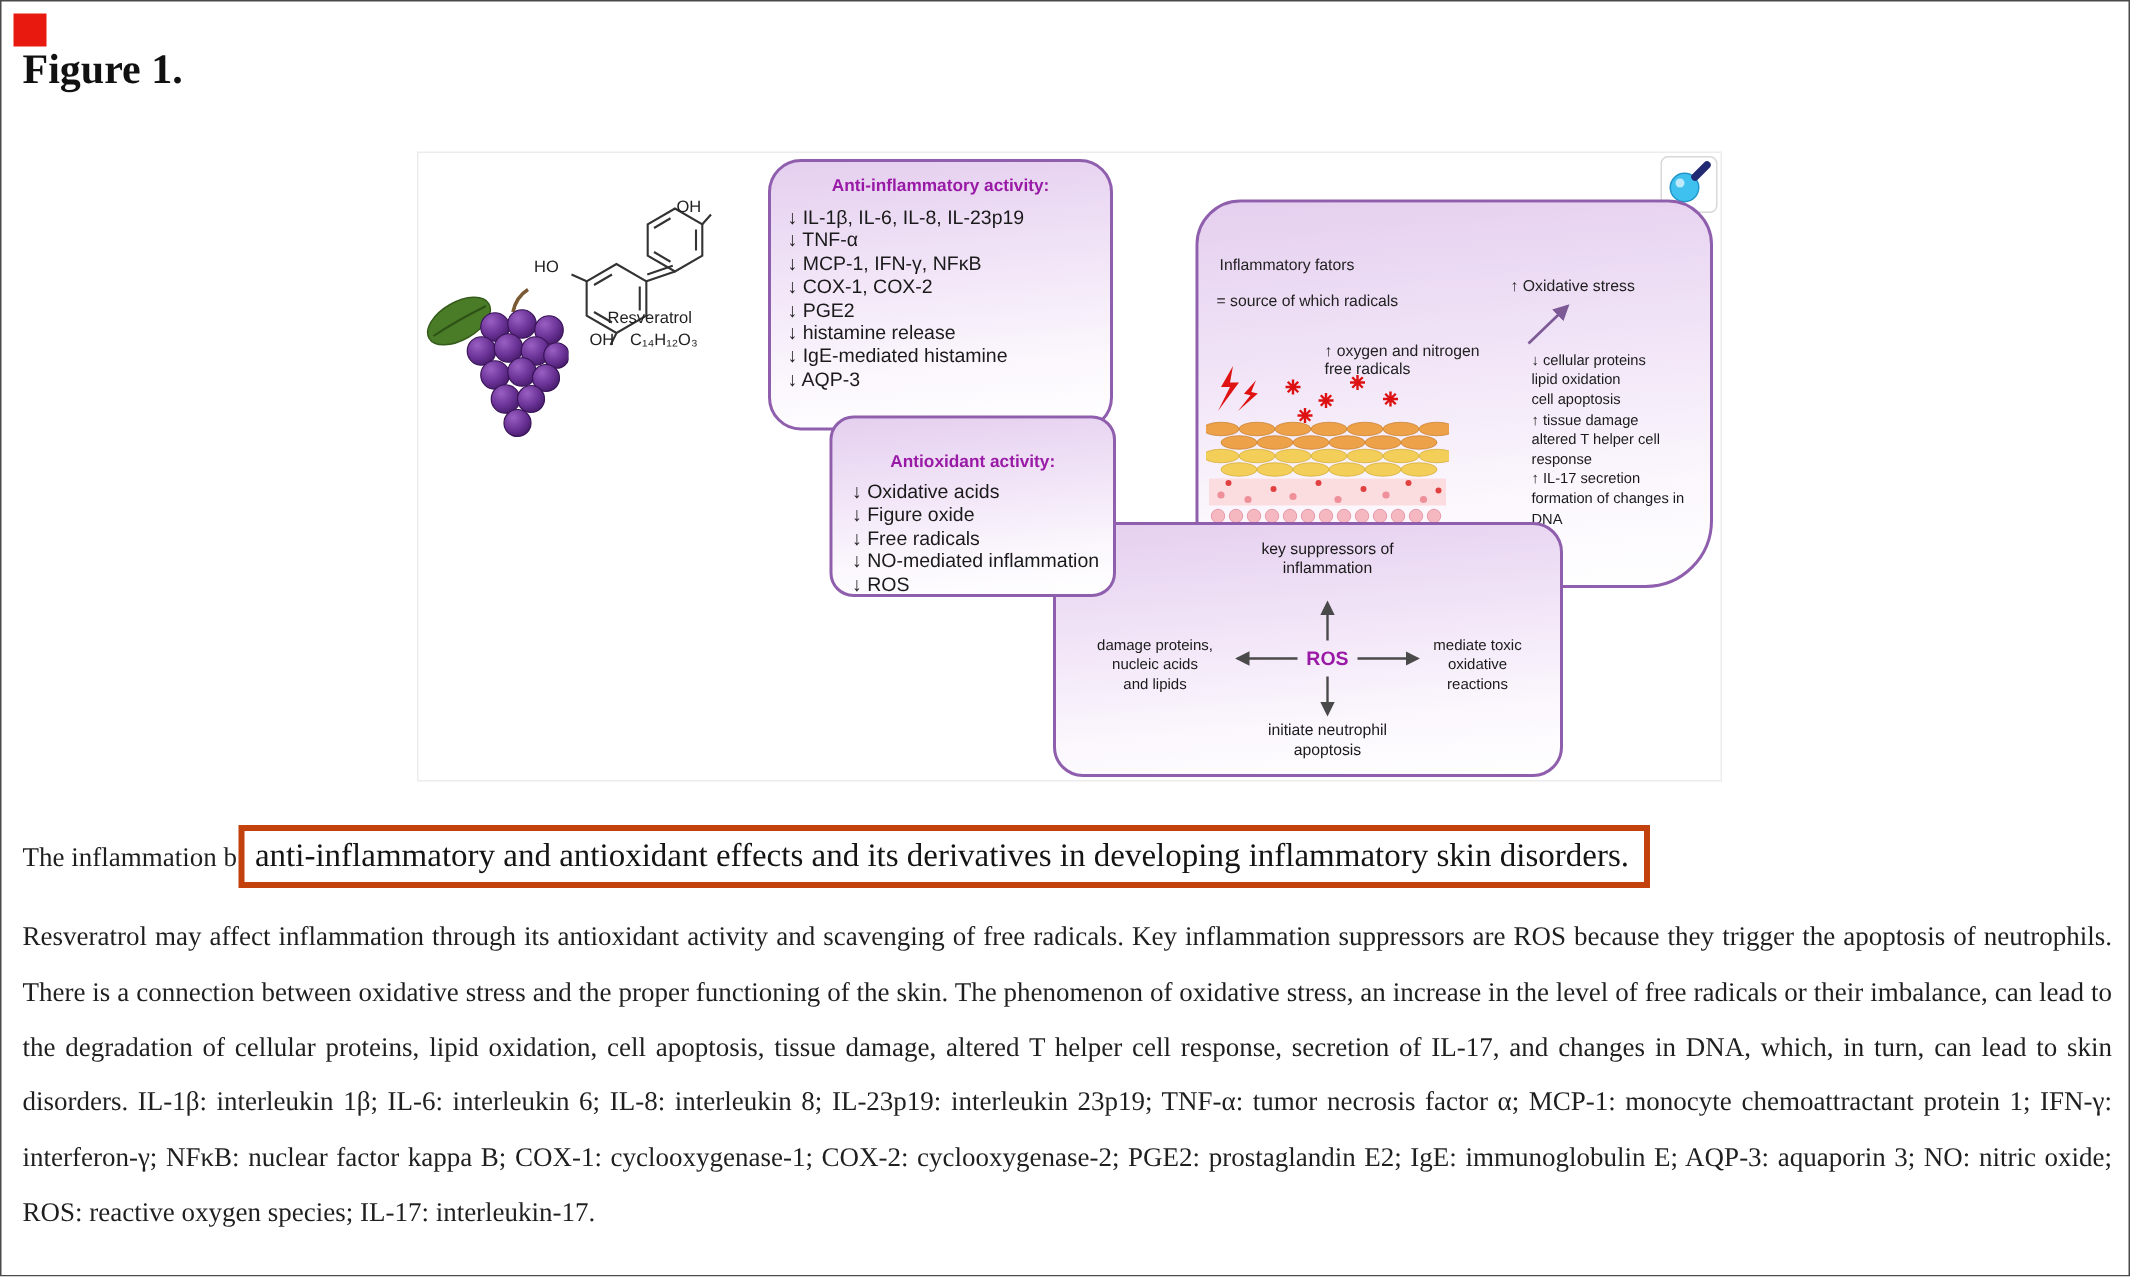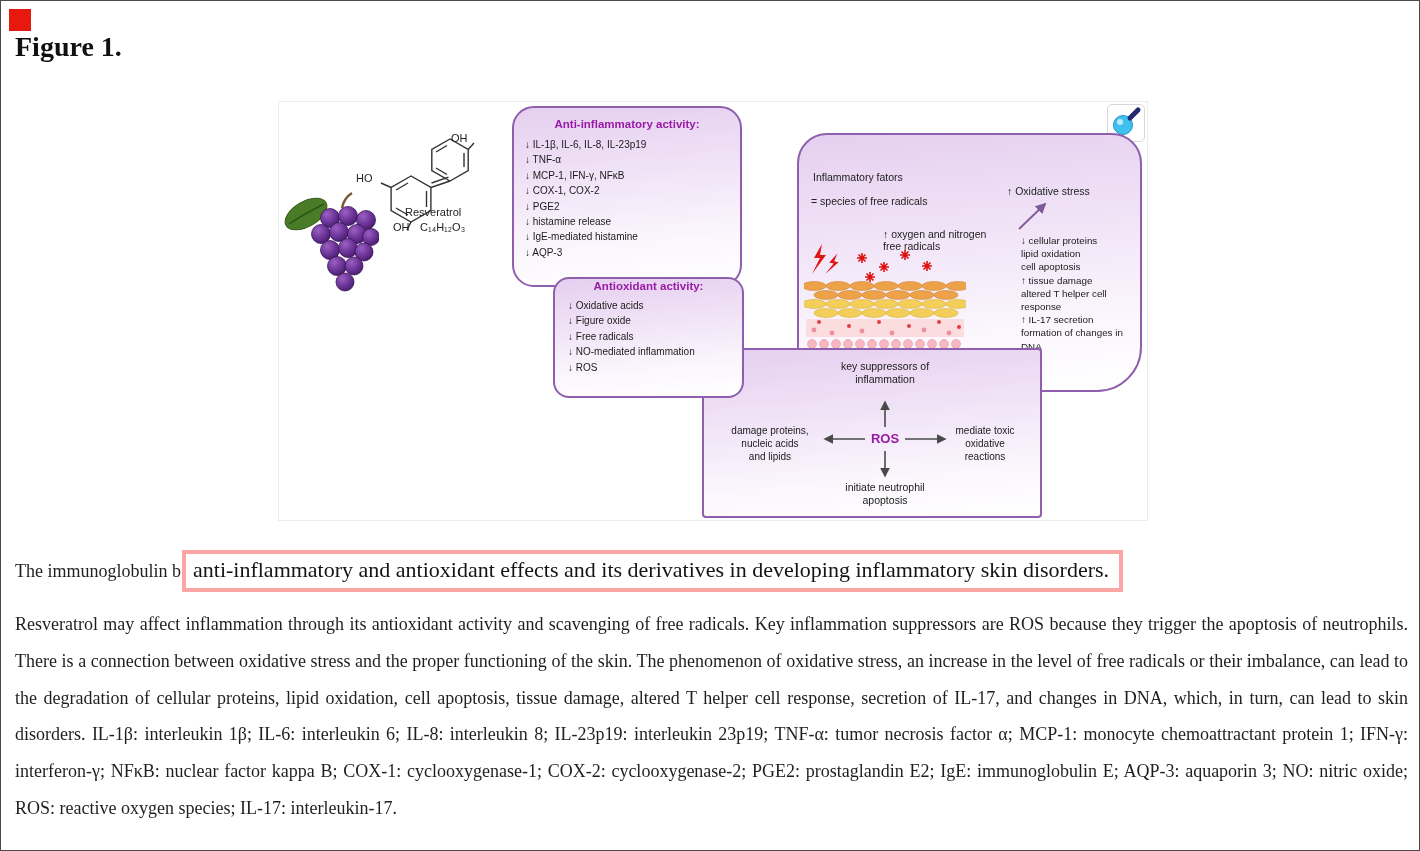--- a/index.html
+++ b/index.html
@@ -22,46 +22,46 @@
   .chem-label { position:absolute; font-size:11px; color:#222; }
 
   .pbox { position:absolute; border:2px solid #8f5fae; background:linear-gradient(175deg,#e5cfef 0%,#f1e4f7 40%,#fbf7fd 75%,#ffffff 100%); }
   .pbox-title { text-align:center; font-weight:bold; color:#991aa6; }
 
   .box-anti { left:233px; top:4px; width:230px; height:181px; border-radius:22px; z-index:2; }
   .box-anti .pbox-title { padding-top:10px; font-size:11.5px; }
   .box-anti .items { margin-top:7px; padding-left:11px; }
 
   .box-antiox { left:274px; top:175px; width:191px; height:121px; border-radius:16px; z-index:4; }
-  .box-antiox .pbox-title { padding-top:1px; font-size:11.5px; }
+  .box-antiox .pbox-title { padding-top:23px; font-size:11.5px; }
   .box-antiox .items { margin-top:6px; padding-left:13px; }
 
-  .activity-item { font-size:10px; line-height:15.4px; color:#1a1a1a; }
+  .activity-item { font-size:13px; line-height:15.4px; color:#1a1a1a; }
 
   .box-skin { left:518px; top:31px; width:345px; height:259px; border-radius:30px 30px 45px 30px; z-index:1; }
   .box-skin .pbox-title { padding-top:10px; font-size:12px; }
   .skin-text { position:absolute; font-size:10.5px; color:#222; }
   .ml { white-space:pre-line; }
   .effects-text { position:absolute; left:222px; top:99px; width:120px; font-size:9.8px; line-height:13.2px; color:#1a1a1a; }
   .skin-art { position:absolute; left:5px; top:105px; width:162px; height:110px; }
   .diag-arrow { position:absolute; left:212px; top:60px; width:45px; height:40px; }
 
-  .box-ros { left:423px; top:246px; width:340px; height:170px; border-radius:4px; z-index:3; }
+  .box-ros { left:423px; top:246px; width:340px; height:170px; border-radius:20px; z-index:3; }
   .ros-text { position:absolute; text-align:center; font-size:10px; line-height:13px; color:#1a1a1a; }
   .ros-top { left:101px; top:10px; width:160px; font-size:10.5px; }
   .ros-left { left:18px; top:74px; width:96px; }
   .ros-right { left:236px; top:74px; width:90px; }
   .ros-bottom { left:101px; top:131px; width:160px; font-size:10.5px; }
   .ros-center { left:156px; top:81px; width:50px; font-size:13px; font-weight:bold; color:#991aa6; line-height:16px; }
   .ros-arrows { position:absolute; left:101px; top:39px; width:160px; height:100px; }
 
   .caption { position:absolute; left:14px; top:548px; width:1393px; }
   .cap-line1 { display:flex; align-items:center; height:44px; }
   .cap-prefix { font-family:"Liberation Serif",serif; font-size:18px; color:#1f1f1f; white-space:nowrap; }
-  .cap-highlight { font-family:"Liberation Serif",serif; font-size:22px; color:#141414; border:4px solid #fca5a5; background:#fff; padding:3px 10px 5px 7px; margin-left:1px; white-space:nowrap; }
+  .cap-highlight { font-family:"Liberation Serif",serif; font-size:22px; color:#141414; border:4px solid #c2410c; background:#fff; padding:3px 10px 5px 7px; margin-left:1px; white-space:nowrap; }
   .cap-body { margin-top:13px; font-family:"Liberation Serif",serif; font-size:18px; line-height:36.8px; text-align:justify; color:#1f1f1f; }
 </style>
 </head>
 <body>
 
 <div class="page">
 
   <div class="red-marker"></div>
 
   <div class="figure-label">Figure 1.</div>
@@ -147,21 +147,21 @@
         <div class="activity-item">↓ Oxidative acids</div>
         <div class="activity-item">↓ Figure oxide</div>
         <div class="activity-item">↓ Free radicals</div>
         <div class="activity-item">↓ NO-mediated inflammation</div>
         <div class="activity-item">↓ ROS</div>
       </div>
     </div>
 
     <div class="pbox box-skin">
       <span class="skin-text" style="left:14px; top:36px;">Inflammatory fators</span>
-      <span class="skin-text" style="left:12px; top:60px;">= species of free radicals</span>
+      <span class="skin-text" style="left:12px; top:60px;">= source of which radicals</span>
       <span class="skin-text ml" style="left:84px; top:93px; width:132px; ">↑ oxygen and nitrogen
 free radicals</span>
       <span class="skin-text" style="left:208px; top:50px;">↑ Oxidative stress</span>
       <svg class="diag-arrow" viewBox="0 0 45 40">
         <defs>
           <marker id="ah1" markerWidth="8" markerHeight="8" refX="5" refY="3" orient="auto">
             <path d="M0,0 L6,3 L0,6 Z" fill="#7d5a96"></path>
           </marker>
         </defs>
         <line x1="8" y1="34" x2="34" y2="9" stroke="#7d5a96" stroke-width="1.8" marker-end="url(#ah1)"></line>
@@ -287,19 +287,19 @@
           <line x1="60" y1="50" x2="20" y2="50" marker-end="url(#ah2)"></line>
           <line x1="100" y1="50" x2="140" y2="50" marker-end="url(#ah2)"></line>
         </g>
       </svg>
     </div>
 
   </div>
 
   <div class="caption">
     <div class="cap-line1">
-      <span class="cap-prefix">The immunoglobulin b</span>
+      <span class="cap-prefix">The inflammation b</span>
       <span class="cap-highlight">anti-inflammatory and antioxidant effects and its derivatives in developing inflammatory skin disorders.</span>
     </div>
     <div class="cap-body">Resveratrol may affect inflammation through its antioxidant activity and scavenging of free radicals. Key inflammation suppressors are ROS because they trigger the apoptosis of neutrophils. There is a connection between oxidative stress and the proper functioning of the skin. The phenomenon of oxidative stress, an increase in the level of free radicals or their imbalance, can lead to the degradation of cellular proteins, lipid oxidation, cell apoptosis, tissue damage, altered T helper cell response, secretion of IL-17, and changes in DNA, which, in turn, can lead to skin disorders. IL-1β: interleukin 1β; IL-6: interleukin 6; IL-8: interleukin 8; IL-23p19: interleukin 23p19; TNF-α: tumor necrosis factor α; MCP-1: monocyte chemoattractant protein 1; IFN-γ: interferon-γ; NFκB: nuclear factor kappa B; COX-1: cyclooxygenase-1; COX-2: cyclooxygenase-2; PGE2: prostaglandin E2; IgE: immunoglobulin E; AQP-3: aquaporin 3; NO: nitric oxide; ROS: reactive oxygen species; IL-17: interleukin-17.</div>
   </div>
 
 </div>
 
 </body></html>

